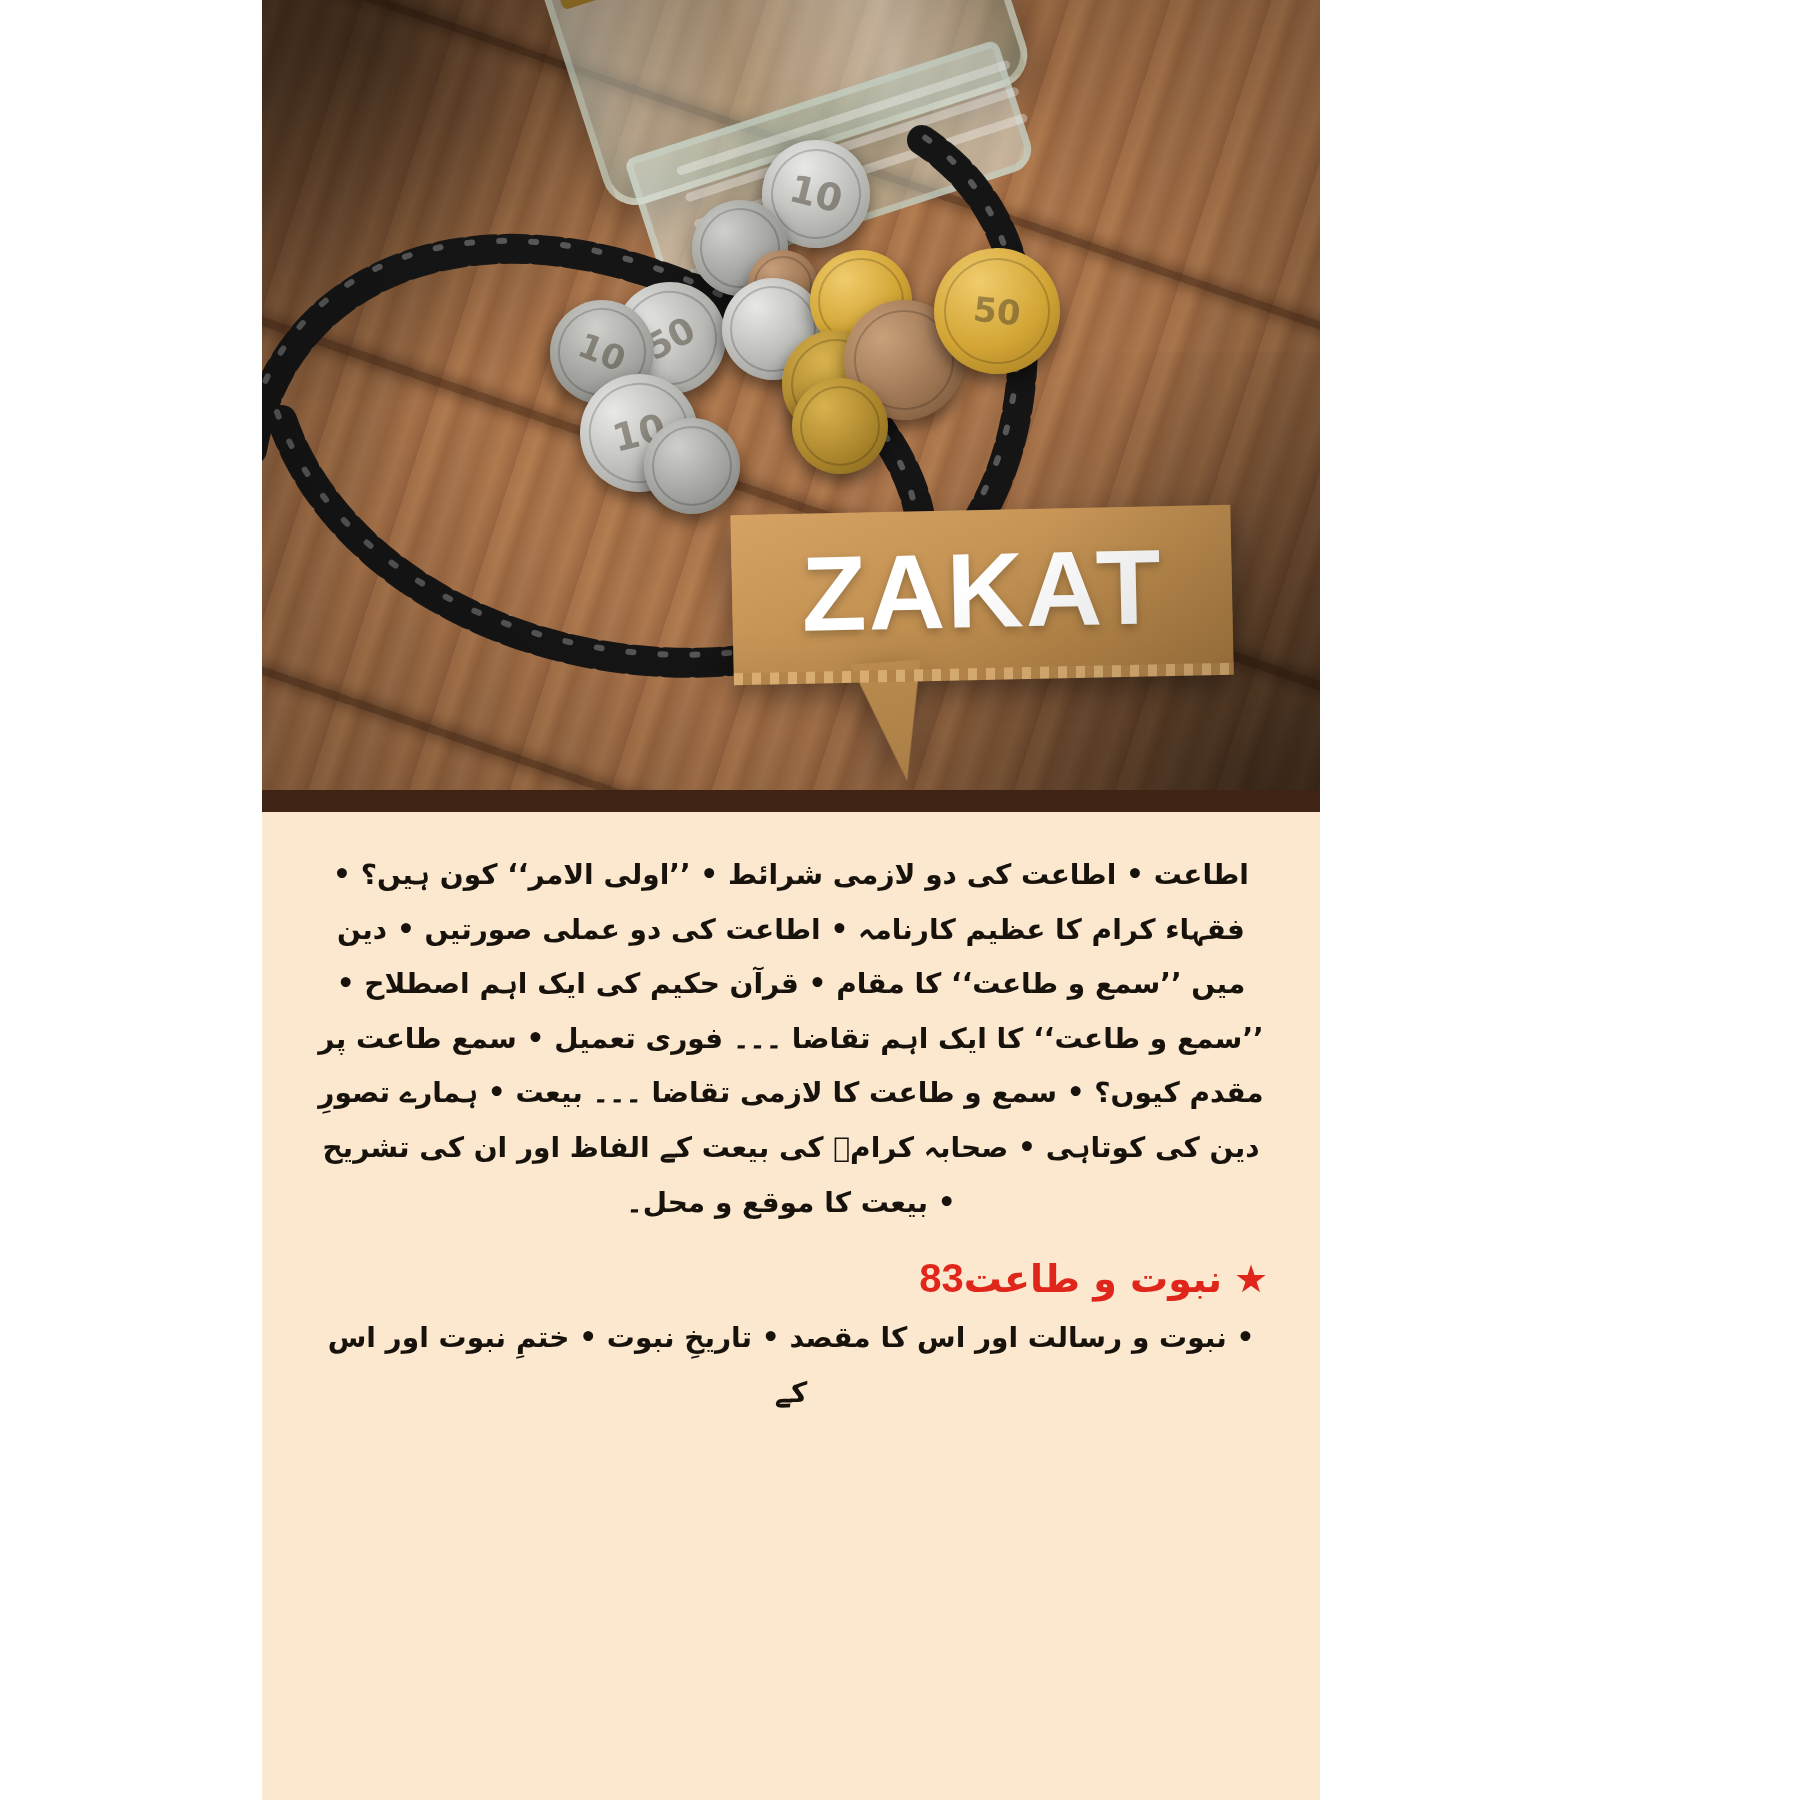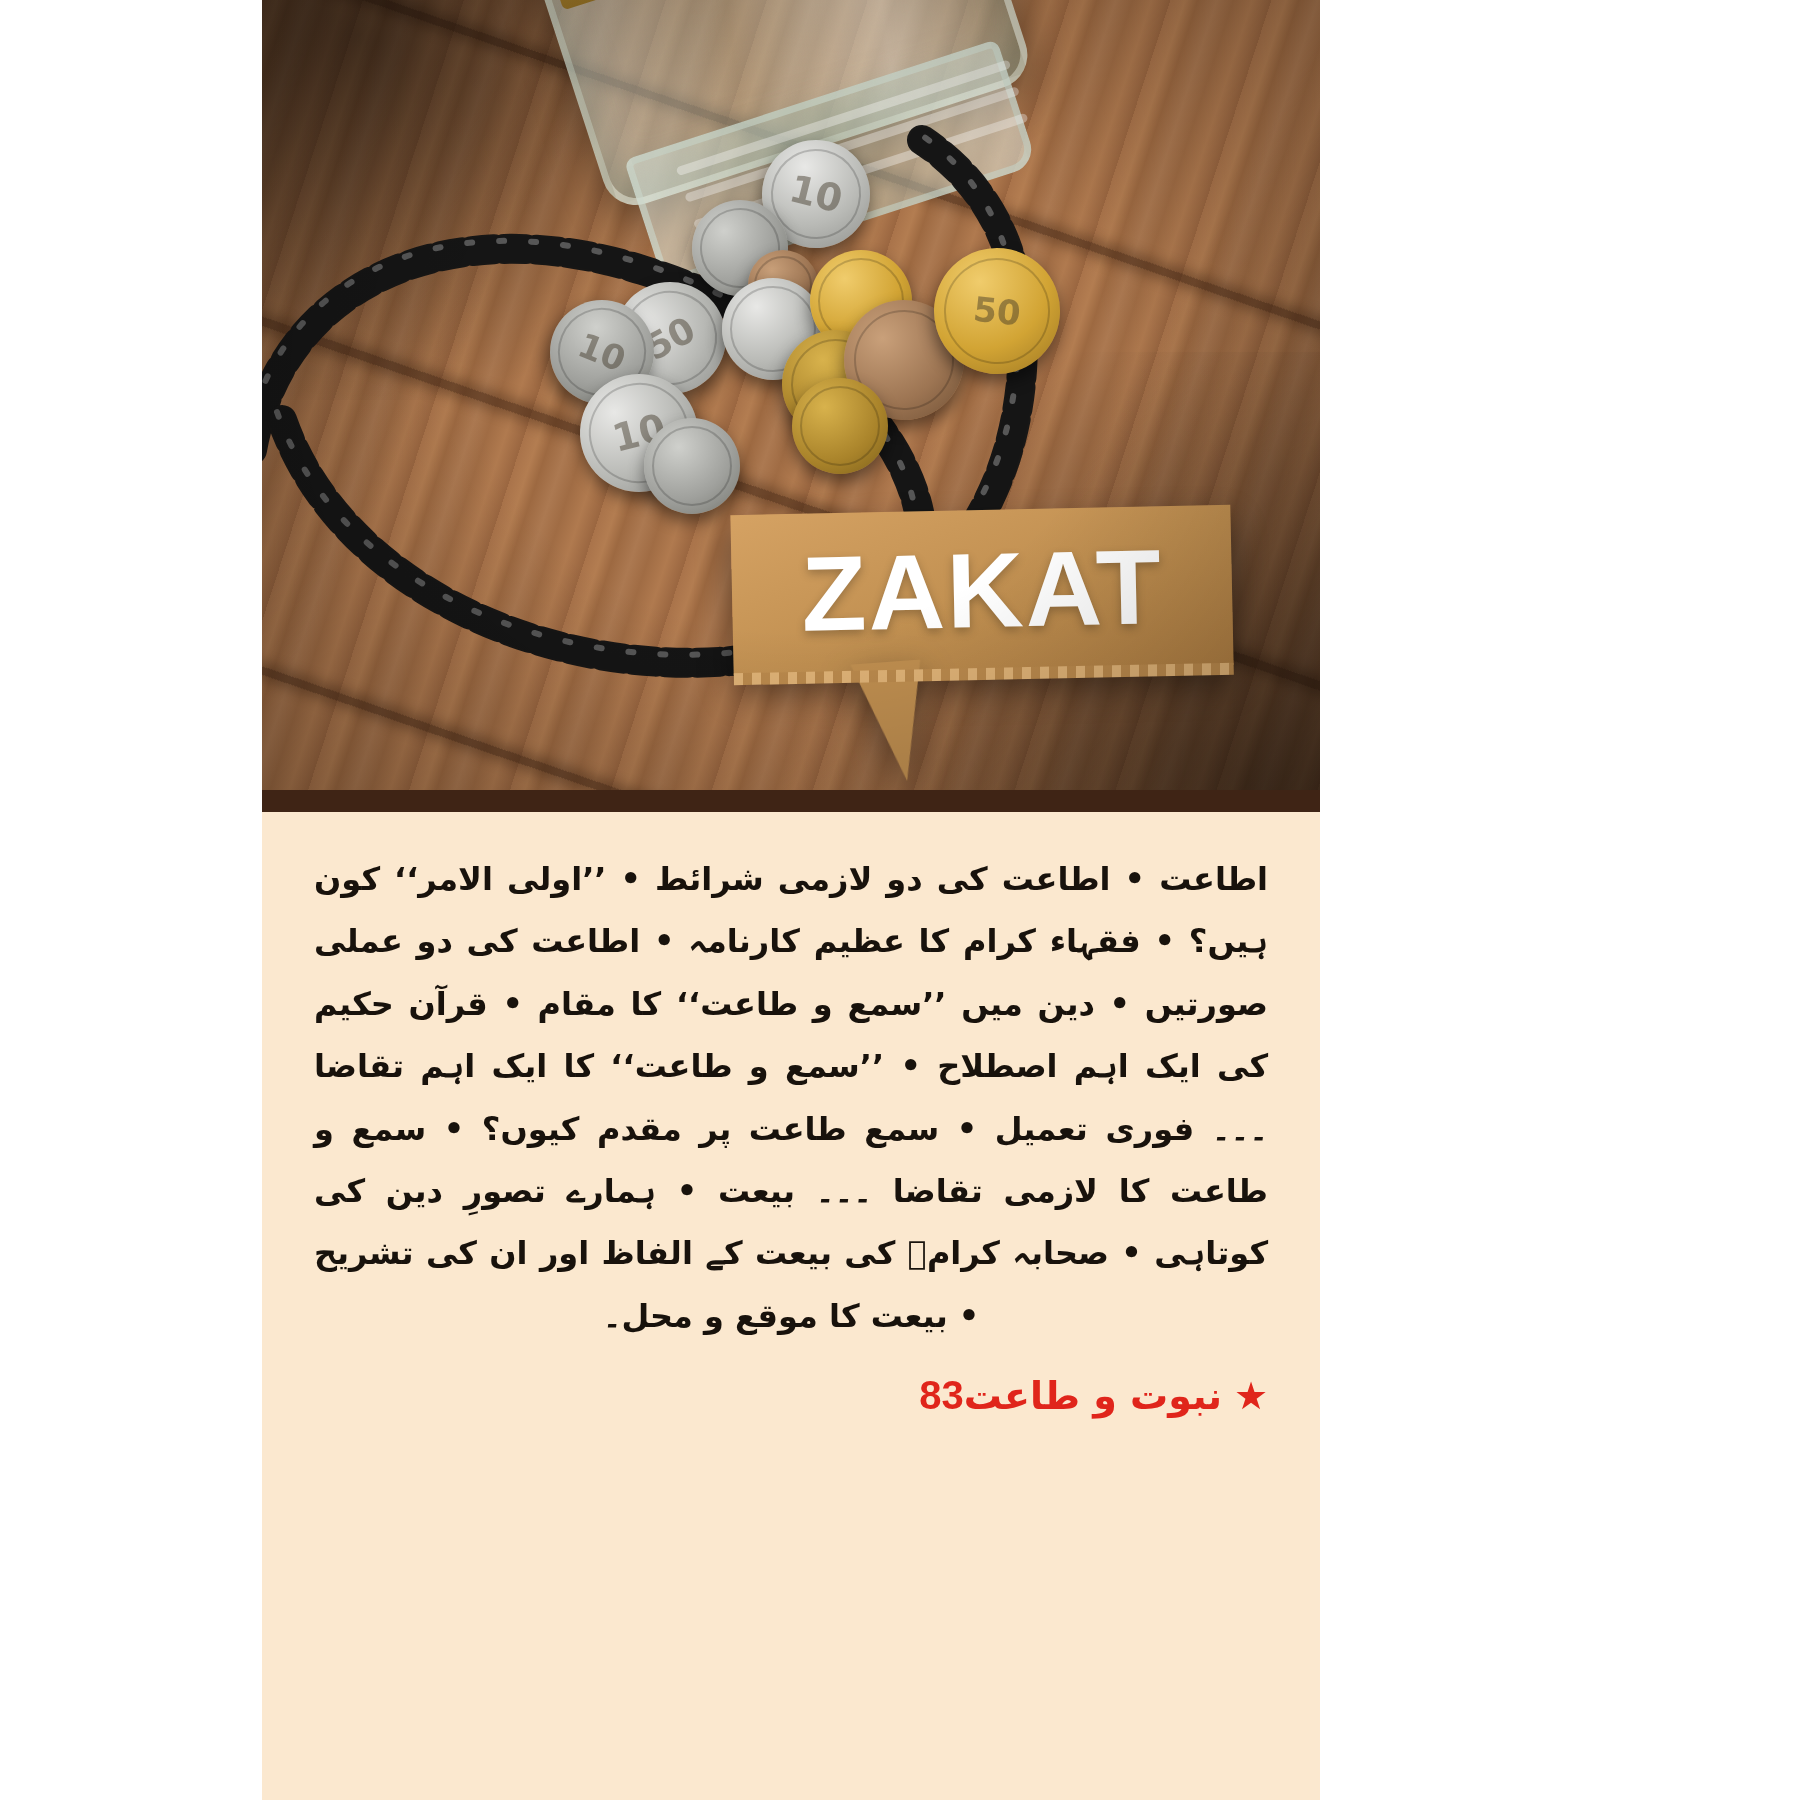--- a/index.html
+++ b/index.html
@@ -177,25 +177,26 @@
   .textblock {
     position: relative;
     padding: 36px 52px 0 52px;
     direction: rtl;
     text-align: justify;
     text-align-last: center;
   }
 
   .para {
     font-family: "DejaVu Sans", "Liberation Sans", sans-serif;
-    font-size: 32px;
+    font-size: 28px;
     line-height: 1.95;
     color: #18120c;
     font-weight: 600;
     margin: 0 0 26px 0;
+    text-align: center;
   }
 
   .heading-row {
     display: flex;
     align-items: center;
     justify-content: space-between;
     margin: 26px 0 10px 0;
     direction: rtl;
   }
   .heading-title {
@@ -327,16 +328,17 @@
       <p class="para">اطاعت • اطاعت کی دو لازمی شرائط • ’’اولی الامر‘‘ کون  ہیں؟ • فقہاء کرام کا عظیم کارنامہ • اطاعت کی دو عملی صورتیں • دین میں ’’سمع و طاعت‘‘ کا مقام • قرآن حکیم کی ایک اہم اصطلاح • ’’سمع و طاعت‘‘ کا ایک اہم تقاضا ۔۔۔ فوری تعمیل • سمع طاعت پر مقدم کیوں؟ • سمع و طاعت کا لازمی تقاضا ۔۔۔ بیعت • ہمارے تصورِ دین کی کوتاہی • صحابہ کرامؓ کی بیعت کے الفاظ اور ان کی تشریح • بیعت کا موقع و محل۔</p>
 
       <div class="heading-row">
         <div class="heading-title">
           <span class="star">★</span>
           <span>نبوت و طاعت</span>
         </div>
         <div class="page-num">83</div>
       </div>
 
+      <p class="para para-last">• نبوت و رسالت اور اس کا مقصد • تاریخِ نبوت • ختمِ نبوت اور اس کے</p>
     </div>
 
   </div>
 </div>
 
 </body></html>

